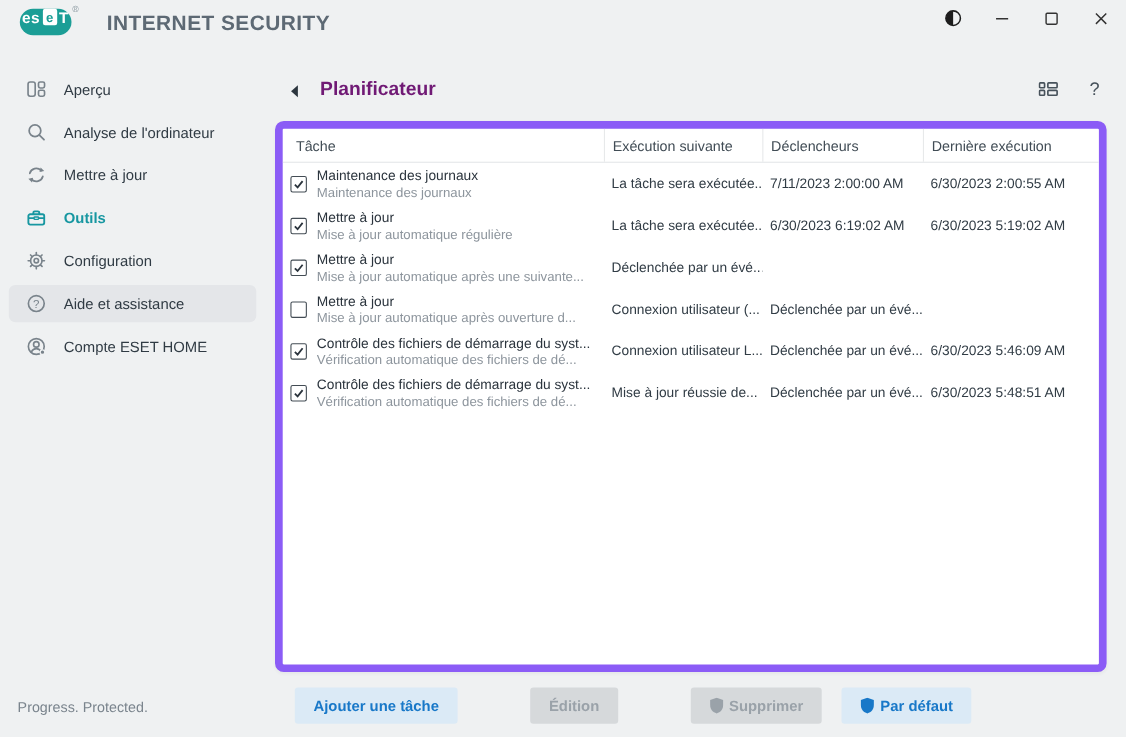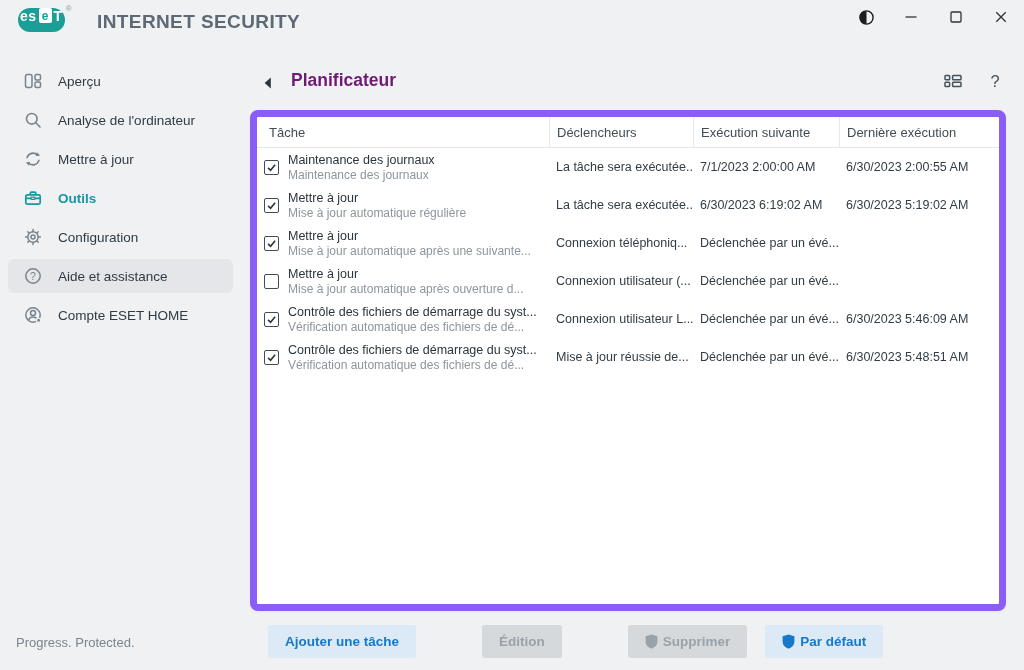--- a/index.html
+++ b/index.html
@@ -226,40 +226,40 @@
   <span class="hdr-icon">
     <svg width="14" height="20" viewBox="0 0 14 20">
         <text x="7" y="15.5" text-anchor="middle" font-size="16.5" fill="#47525b" font-family="inherit">?</text>
       </svg>
   </span>
 </div>
 
 <div class="panel">
   <div class="tgrid thead">
     <div class="hcell">Tâche</div>
+    <div class="hcell">Exécution suivante</div>
     <div class="hcell">Déclencheurs</div>
-    <div class="hcell">Exécution suivante</div>
     <div class="hcell">Dernière exécution</div>
     <div class="hcell"></div>
   </div>
   <div>
       <div class="tgrid trow">
     <div class="cell c-task">
       <span class="cb checked">
         <svg class="check" width="11" height="11" viewBox="0 0 15 15">
               <polyline points="2.8,8 6.2,11.4 12.4,3.6" fill="none" stroke="#2b343d" stroke-width="2.2"></polyline>
             </svg>
       </span>
       <span class="tstack">
         <span class="ttitle">Maintenance des journaux</span>
         <span class="tsub">Maintenance des journaux</span>
       </span>
     </div>
     <div class="cell">La tâche sera exécutée...</div>
-    <div class="cell">7/1/2023 2:00:00 AM</div>
+    <div class="cell">7/11/2023 2:00:00 AM</div>
     <div class="cell">6/30/2023 2:00:55 AM</div>
     <div class="cell"></div>
   </div>
       <div class="tgrid trow">
     <div class="cell c-task">
       <span class="cb checked">
         <svg class="check" width="11" height="11" viewBox="0 0 15 15">
               <polyline points="2.8,8 6.2,11.4 12.4,3.6" fill="none" stroke="#2b343d" stroke-width="2.2"></polyline>
             </svg>
       </span>
@@ -278,21 +278,20 @@
       <span class="cb checked">
         <svg class="check" width="11" height="11" viewBox="0 0 15 15">
               <polyline points="2.8,8 6.2,11.4 12.4,3.6" fill="none" stroke="#2b343d" stroke-width="2.2"></polyline>
             </svg>
       </span>
       <span class="tstack">
         <span class="ttitle">Mettre à jour</span>
         <span class="tsub">Mise à jour automatique après une suivante...</span>
       </span>
     </div>
-    <div class="cell">Connexion téléphoniq...</div>
     <div class="cell">Déclenchée par un évé...</div>
     <div class="cell"></div>
     <div class="cell"></div>
   </div>
       <div class="tgrid trow">
     <div class="cell c-task">
       <span class="cb">
         
       </span>
       <span class="tstack">

